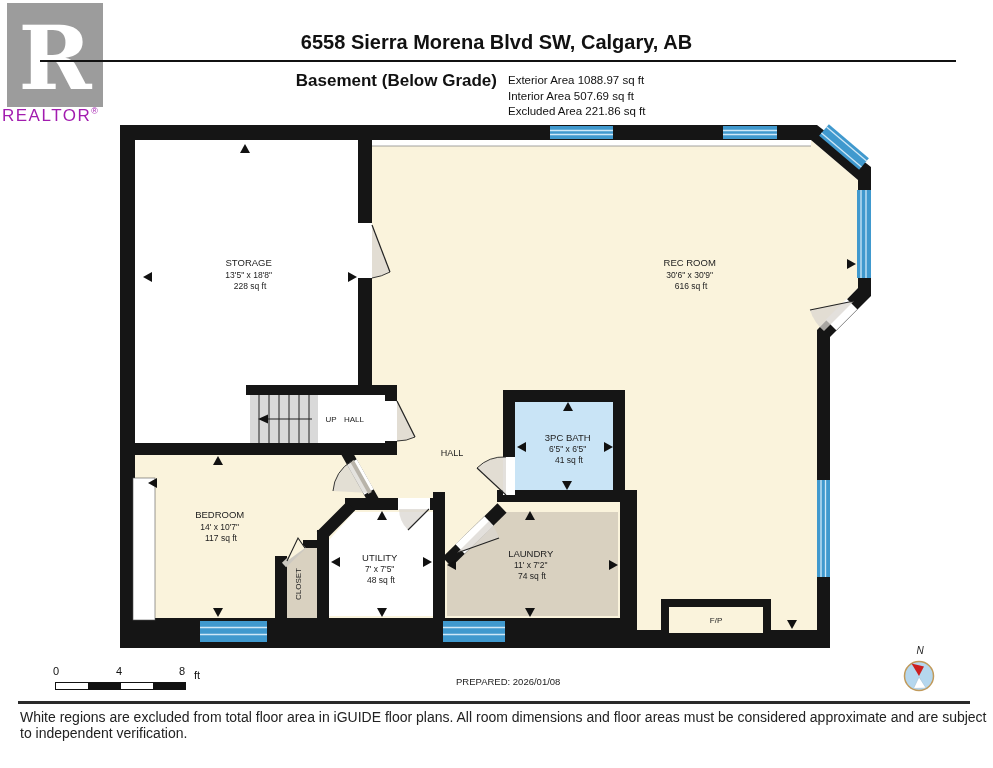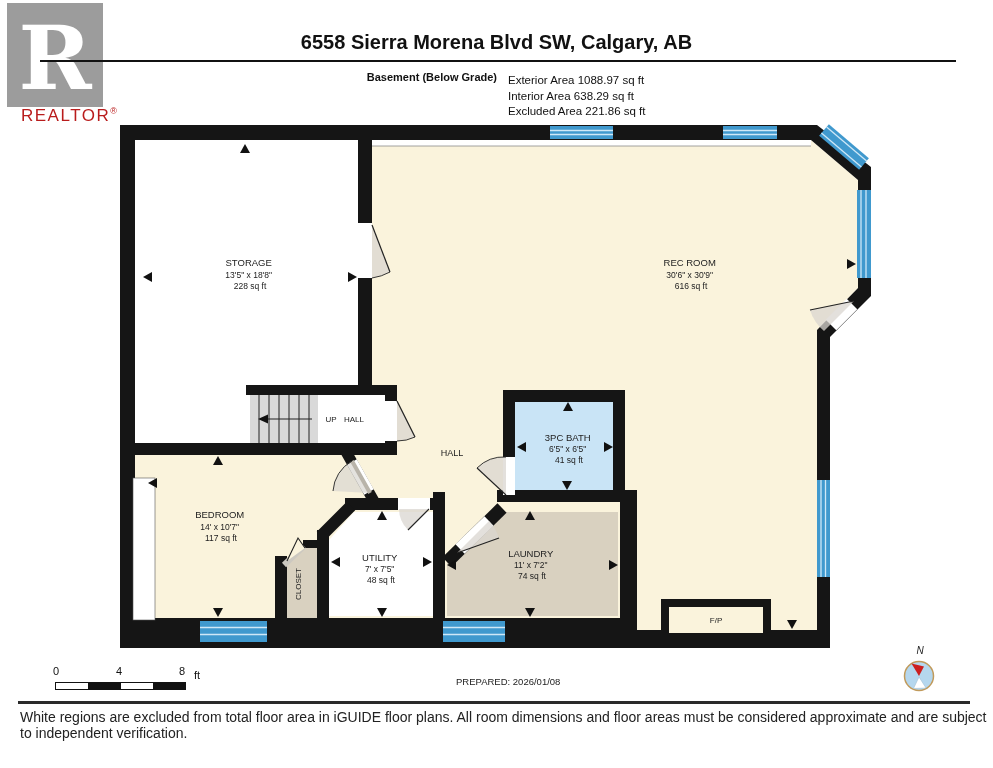--- a/index.html
+++ b/index.html
@@ -1,27 +1,27 @@
 <!DOCTYPE html>
 <html><head>
 <meta charset="utf-8">
 <style>
   html,body{margin:0;padding:0;background:#fff;}
   .page{position:relative;width:993px;height:768px;background:#fff;overflow:hidden;
         font-family:"Liberation Sans",sans-serif;color:#111;}
   
   .logo-box{position:absolute;left:7px;top:3px;width:96px;height:104px;background:#9c9c9c;}
   .logo-box svg{display:block;}
-  .logo-word{position:absolute;left:21px;top:106px;font-size:17px;letter-spacing:1.5px;color:#b91c1c;}
+  .logo-word{position:absolute;left:2px;top:106px;font-size:17px;letter-spacing:1.5px;color:#a21caf;}
   .logo-word sup{font-size:9px;}
   .title{position:absolute;left:0;top:31px;width:993px;text-align:center;
          font-size:20px;font-weight:bold;color:#111;}
   .hrule{position:absolute;left:40px;top:60px;width:916px;height:2px;background:#111;}
   .floor-label{position:absolute;left:260px;top:71px;width:237px;text-align:right;
-               font-size:11px;font-weight:bold;}
+               font-size:17px;font-weight:bold;}
   .areas{position:absolute;left:508px;top:73px;font-size:11.5px;line-height:15.5px;}
   
   .plan{position:absolute;left:0;top:0;}
   text.rm{font-family:"Liberation Sans",sans-serif;fill:#222;font-size:9.5px;text-anchor:middle;}
   tspan.sm{font-size:8.5px;}
   text.tag{font-family:"Liberation Sans",sans-serif;fill:#222;font-size:9px;text-anchor:middle;}
   text.tag8{font-family:"Liberation Sans",sans-serif;fill:#222;font-size:8px;text-anchor:middle;}
   
   .scalebar{position:absolute;left:55px;top:665px;width:220px;height:30px;font-size:11px;}
   .scalebar .tick{position:absolute;top:0;}
@@ -45,21 +45,21 @@
       <text x="48" y="86" text-anchor="middle" fill="#ffffff" font-family="DejaVu Serif, serif" font-weight="bold" font-size="88">R</text>
     </svg>
   </div>
   <div class="logo-word"><span>REALTOR</span><sup>®</sup></div>
 
   <div class="title">6558 Sierra Morena Blvd SW, Calgary, AB</div>
   <div class="hrule"></div>
   <div class="floor-label">Basement (Below Grade)</div>
   <div class="areas">
     <div>Exterior Area 1088.97 sq ft</div>
-    <div>Interior Area 638.29 sq ft</div>
+    <div>Interior Area 507.69 sq ft</div>
     <div>Excluded Area 221.86 sq ft</div>
   </div>
 
   <svg class="plan" width="993" height="768" viewBox="0 0 993 768">
 
     <path fill="#faf3dc" d="M135,140 L811,140 L858,180 L858,288 L817,330 L817,630 L637,630 L637,618 L135,618 Z"></path>
 
     <path fill="#151515" fill-rule="evenodd" d="M120,125 L817,125 L871,167 L871,296 L830,337 L830,648 L120,648 Z
              M135,140 L811,140 L858,180 L858,288 L817,330 L817,630 L637,630 L637,618 L135,618 Z"></path>
 

